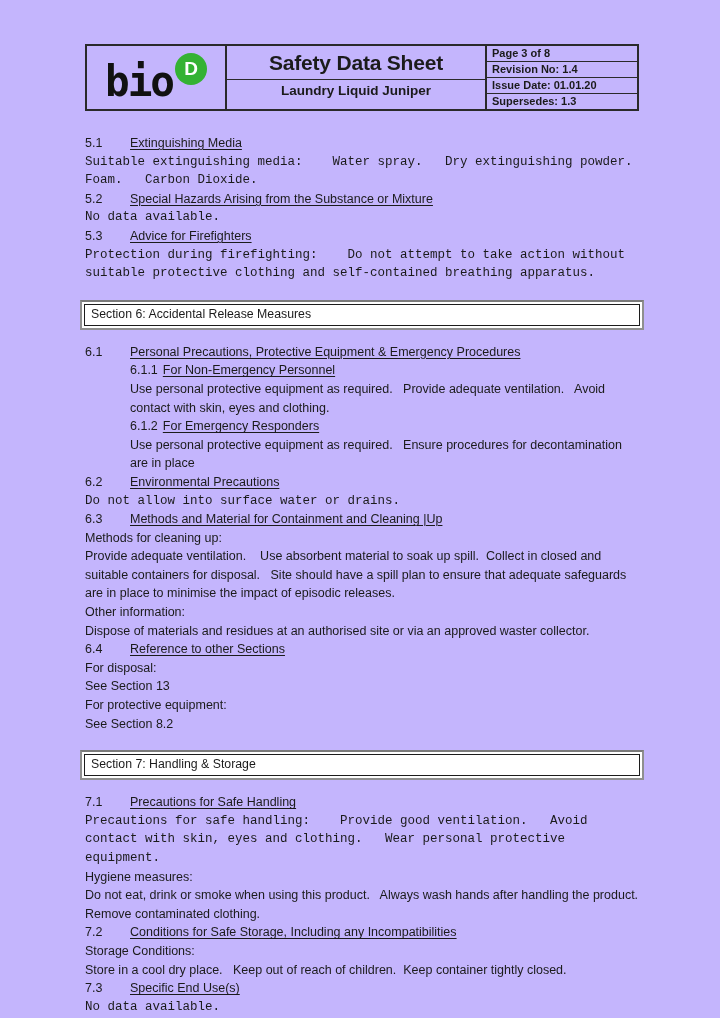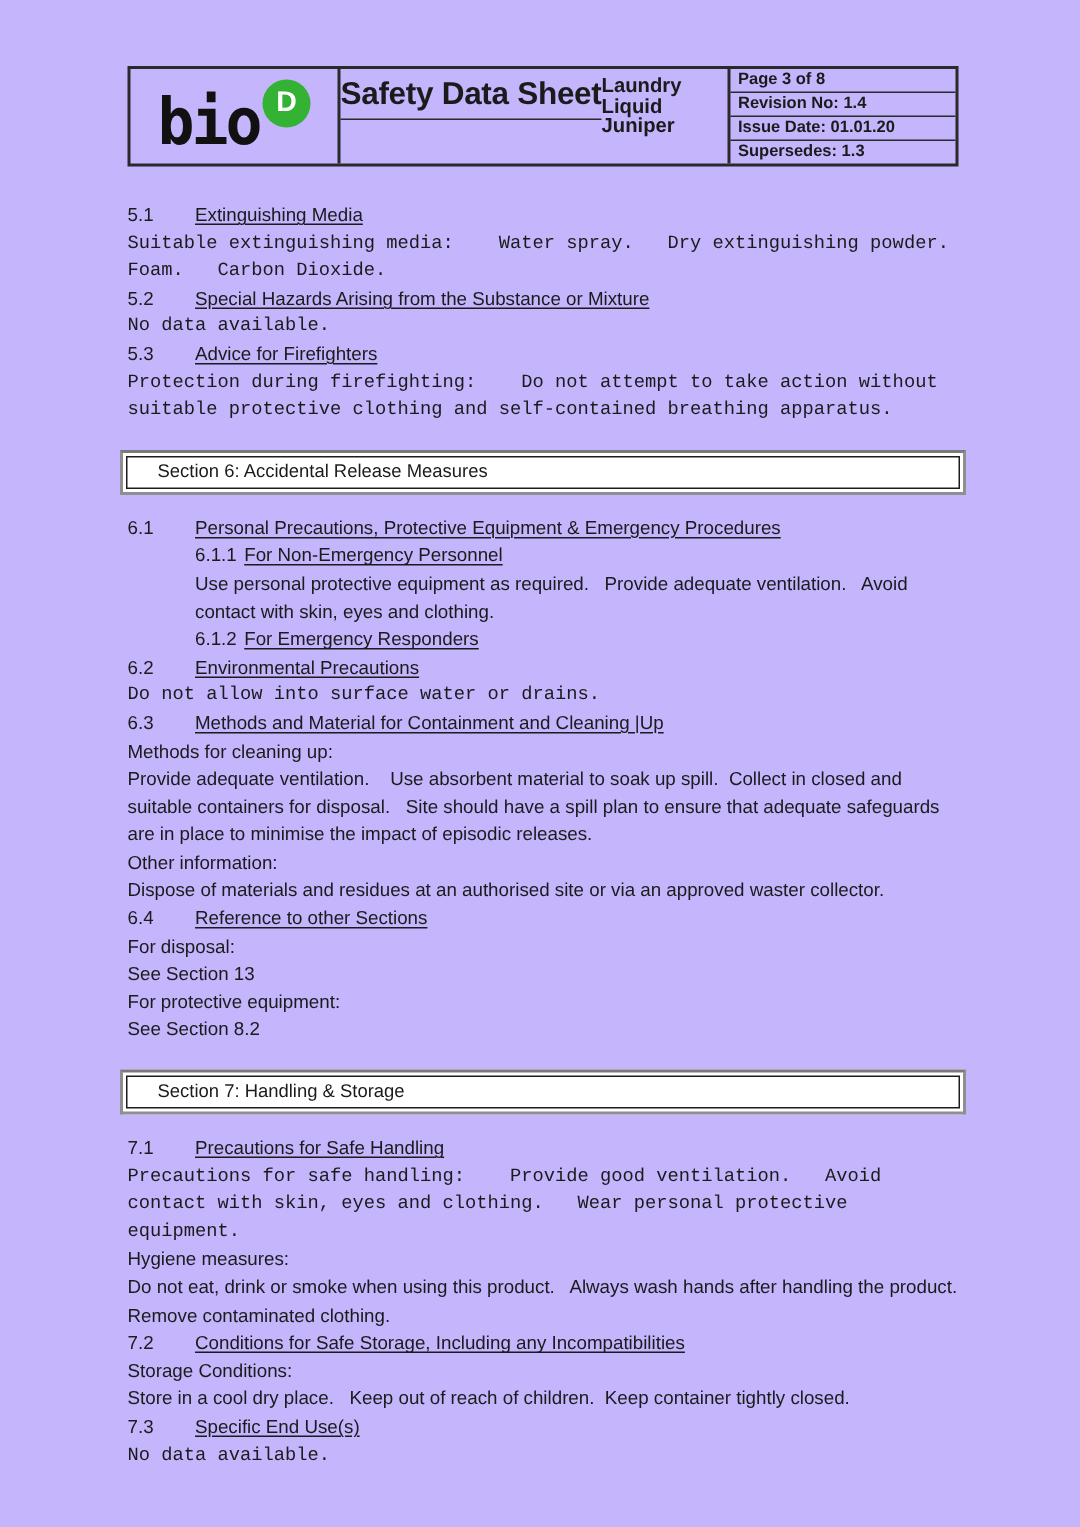--- a/index.html
+++ b/index.html
@@ -27,21 +27,21 @@
     letter-spacing: -2px; color: #111; margin-top: 8px;
     transform: scaleY(1.05);
   }
   .logo-badge {
     width: 32px; height: 32px; border-radius: 50%;
     background: #34b233; color: #fff;
     font-weight: bold; font-size: 19px;
     display: flex; align-items: center; justify-content: center;
     margin-left: 2px; margin-top: 0px;
   }
-  .hdr-mid { flex: 1; border-left: 2px solid #2a2a2a; border-right: 2px solid #2a2a2a; display: flex; flex-direction: row; box-sizing: border-box; }
+  .hdr-mid { flex: 1; border-left: 2px solid #2a2a2a; border-right: 2px solid #2a2a2a; display: flex; flex-direction: column; box-sizing: border-box; }
   .hdr-title-row {
     height: 33px; border-bottom: 1px solid #2a2a2a;
     display: flex; align-items: center; justify-content: center;
     font-weight: bold; font-size: 21px; line-height: 1; letter-spacing: -0.2px;
   }
   .hdr-sub-row {
     flex: 1; display: flex; align-items: flex-start; justify-content: center;
     font-weight: bold; font-size: 13.5px; padding-top: 4px; line-height: 1;
   }
   .hdr-meta { width: 150px; flex-shrink: 0; display: flex; flex-direction: column; font-size: 11px; font-weight: bold; }
@@ -54,21 +54,21 @@
   .h2 .num { width: 45px; flex-shrink: 0; }
   .u { text-decoration: underline; text-decoration-thickness: 1px; text-underline-offset: 2px; }
   .h3 { margin-left: 45px; }
   .h3 .num3 { margin-right: 5px; }
   .p { white-space: pre-wrap; font-family: Liberation Mono, monospace; }
   .ip { margin-left: 45px; white-space: pre-wrap; }
   .kv { display: flex; flex-direction: column; }
   .kl { width: 160px; flex-shrink: 0; }
   .kvv { flex: 1; white-space: pre-wrap; }
   .banner { border: 2px solid #8f8f8f; border-top-color: #7a7a7a; margin: 17px -5px 13px -5px; background: #fff; }
-  .banner-in { border: 1px solid #1c1c1c; margin: 2px; padding: 2px 6px 3px 20px; line-height: 15px; font-size: 12.3px; }
+  .banner-in { border: 1px solid #1c1c1c; margin: 2px; padding: 2px 6px 3px 6px; line-height: 15px; font-size: 12.3px; }
   .note { text-align: right; font-size: 9.5px; line-height: 13px; margin-top: 2px; color: #1b1b1b; }
 </style>
 </head>
 <body>
 
 <div class="page">
 
   <div class="hdr">
     <div class="hdr-logo">
       <div class="logo">
@@ -107,20 +107,21 @@
       <div class="banner">
         <div class="banner-in">Section 6: Accidental Release Measures</div>
       </div>
       <div class="h2">
         <span class="num">6.1</span>
         <span class="u">Personal Precautions, Protective Equipment &amp; Emergency Procedures</span>
       </div>
       <div class="h3"><span class="num3">6.1.1</span><span class="u">For Non-Emergency Personnel</span></div>
       <div class="ip">Use personal protective equipment as required.   Provide adequate ventilation.   Avoid contact with skin, eyes and clothing.</div>
       <div class="h3"><span class="num3">6.1.2</span><span class="u">For Emergency Responders</span></div>
+      <div class="ip">Use personal protective equipment as required.   Ensure procedures for decontamination are in place</div>
       <div class="h2">
         <span class="num">6.2</span>
         <span class="u">Environmental Precautions</span>
       </div>
       <div class="p">Do not allow into surface water or drains.</div>
       <div class="h2">
         <span class="num">6.3</span>
         <span class="u">Methods and Material for Containment and Cleaning |Up</span>
       </div>
       <div class="kv">

